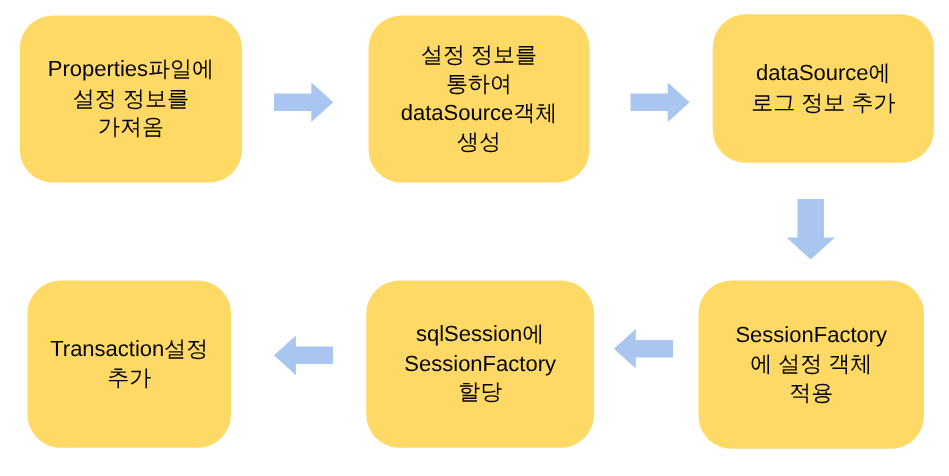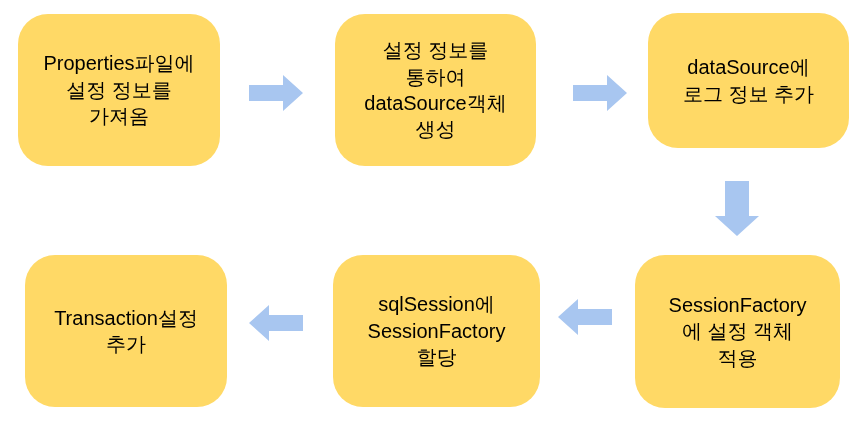--- a/index.html
+++ b/index.html
@@ -64,21 +64,21 @@
 에 설정 객체
 적용</span>
   </div>
 
   <div class="node" style="left:333px; top:255px; width:207px; height:152px;">
     <span class="node-label">sqlSession에
 SessionFactory
 할당</span>
   </div>
 
-  <div class="node" style="left:25px; top:255px; width:202px; height:152px;text-align:center;">
+  <div class="node" style="left:25px; top:255px; width:185px; height:152px;text-align:center;">
     <span class="node-label">Transaction설정
 추가</span>
   </div>
 
   <svg class="arrow" style="left:249px; top:75px;" width="54" height="36" viewBox="0 0 54 36">
     <polygon points="0,10 34,10 34,0 54,18 34,36 34,26 0,26" fill="#A8C6F0"></polygon>
   </svg>
 
   <svg class="arrow" style="left:573px; top:75px;" width="54" height="36" viewBox="0 0 54 36">
     <polygon points="0,10 34,10 34,0 54,18 34,36 34,26 0,26" fill="#A8C6F0"></polygon>

